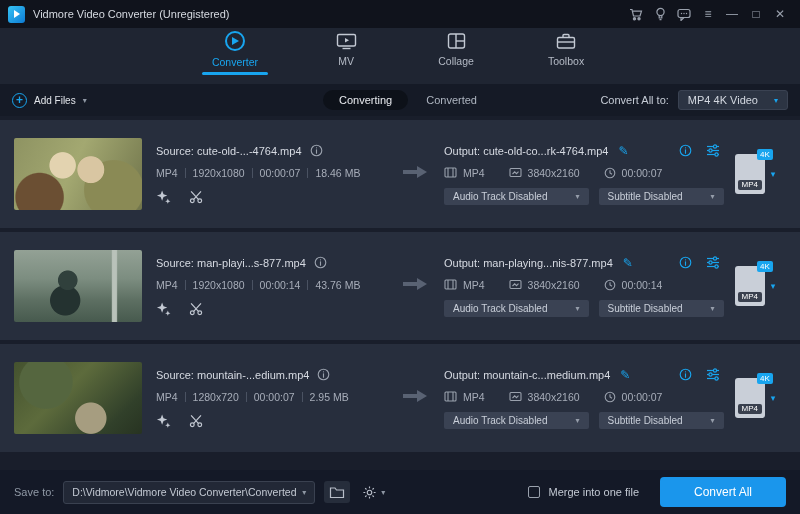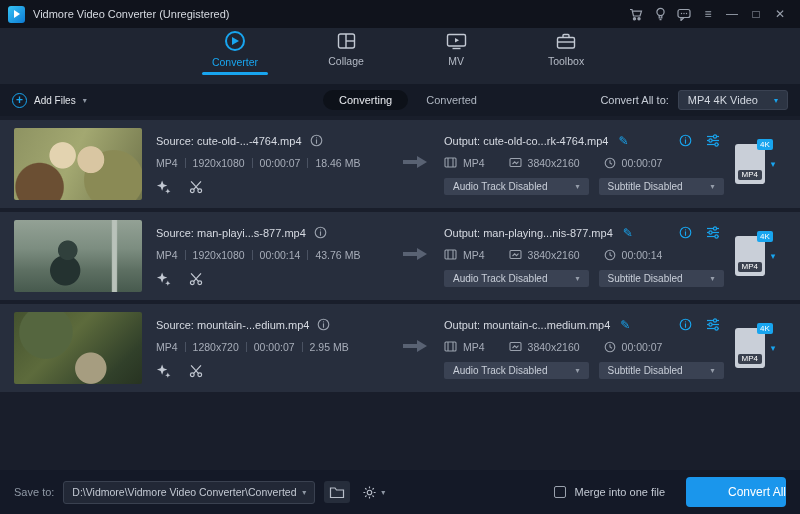--- a/index.html
+++ b/index.html
@@ -37,21 +37,21 @@
   .smallcar { font-size:8px; color:#8e96a3; }
   .modes { position:absolute; left:50%; transform:translateX(-50%); display:flex; align-items:center; gap:18px; }
   .pill { background:#0d1119; border-radius:11px; padding:4px 16px; font-size:11px; color:#e9ebef; }
   .converted { font-size:11px; color:#aeb5c0; }
   .convertto { margin-left:auto; display:flex; align-items:center; gap:9px; font-size:11px; color:#c6ccd6; }
   .fmtdd { background:#2c3443; border:1px solid #3a4252; border-radius:3px; padding:3px 9px; display:flex; align-items:center; gap:16px; font-size:11px; color:#d3d8e0; }
   .fmtdd .bluecar { color:var(--accent,#18a5ef); font-size:8px; }
 
   
   .list { display:flex; flex-direction:column; gap:4px; padding-top:4px; }
-  .row { height:88px; background:#272e3d; display:flex; align-items:center; padding:0 14px; }
+  .row { height:108px; background:#272e3d; display:flex; align-items:center; padding:0 14px; }
   .thumb { width:128px; height:72px; border-radius:2px; flex:none; margin-right:14px; }
   .t1 { background:
         radial-gradient(circle at 20% 82%, #6b4f33 0 20%, transparent 21%),
         radial-gradient(circle at 38% 38%, #e3d3b0 0 14%, transparent 15%),
         radial-gradient(circle at 60% 44%, #d9c6a2 0 15%, transparent 16%),
         radial-gradient(circle at 78% 72%, #8a8a55 0 26%, transparent 27%),
         linear-gradient(115deg, #8e9362 0%, #a3a871 45%, #70744b 100%); }
   .t2 { background:
         radial-gradient(circle at 42% 42%, #30403c 0 11%, transparent 12%),
         radial-gradient(circle at 40% 70%, #243230 0 16%, transparent 17%),
@@ -95,22 +95,22 @@
   
   .bottombar { position:absolute; left:0; right:0; bottom:0; height:44px; background:#141927; display:flex; align-items:center; padding:0 14px; gap:9px; }
   .savelabel { font-size:11px; color:#9099a6; white-space:nowrap; }
   .pathbox { width:252px; height:23px; background:#222836; border:1px solid #3a4150; border-radius:3px; display:flex; align-items:center; padding:0 8px; gap:6px; }
   .pathval { flex:1; font-size:10.5px; color:#c3c9d3; white-space:nowrap; overflow:hidden; }
   .squarebtn { width:26px; height:22px; background:#262d3b; border-radius:3px; display:flex; align-items:center; justify-content:center; }
   .gearbtn { display:flex; align-items:center; gap:4px; padding:0 3px; }
   .bspacer { flex:1; }
   .chk { width:12px; height:12px; border:1px solid #9aa1ad; border-radius:2px; flex:none; }
   .mlabel { font-size:11px; color:#c3c9d3; white-space:nowrap; }
-  .convertbtn { margin-left:12px; width:100px; height:30px; background:var(--button,#1a96ec); border:none; border-radius:4px;
-                color:#fff; font-size:12px; font-family:inherit; cursor:pointer;text-align:right; }
+  .convertbtn { margin-left:12px; width:126px; height:30px; background:var(--button,#1a96ec); border:none; border-radius:4px;
+                color:#fff; font-size:12px; font-family:inherit; cursor:pointer; }
 </style>
 </head>
 <body>
 
 <div class="app">
 
   <div class="titlebar">
     <div class="appicon">
         <span class="tri"></span>
       </div>
@@ -146,37 +146,37 @@
 
   <div class="nav">
     <div class="tab active">
       <span class="tabicon convicon">
           <span class="tri"></span>
         </span>
       <span class="tablabel">Converter</span>
     </div>
     <div class="tab">
       <span class="tabicon">
+        <svg width="21" height="18" viewBox="0 0 21 18" fill="none" stroke="#c3c9d3" stroke-width="1.4">
+          <rect x="1.5" y="2.5" width="18" height="11.5" rx="1.5"></rect>
+            <path d="M6.5 16.5 h8"></path>
+          <path d="M9 6 l4 2.2 -4 2.2 z" fill="#c3c9d3" stroke="none"></path>
+        </svg>
+      </span>
+      <span class="tablabel">MV</span>
+    </div>
+    <div class="tab">
+      <span class="tabicon">
         <svg width="19" height="18" viewBox="0 0 19 17" fill="none" stroke="#c3c9d3" stroke-width="1.4">
           <rect x="1.5" y="1.5" width="16" height="14" rx="2"></rect>
             <line x1="9" y1="1.5" x2="9" y2="15.5"></line>
             <line x1="9" y1="8.5" x2="17.5" y2="8.5"></line>
         </svg>
       </span>
       <span class="tablabel">Collage</span>
-    </div>
-    <div class="tab">
-      <span class="tabicon">
-        <svg width="21" height="18" viewBox="0 0 21 18" fill="none" stroke="#c3c9d3" stroke-width="1.4">
-          <rect x="1.5" y="2.5" width="18" height="11.5" rx="1.5"></rect>
-            <path d="M6.5 16.5 h8"></path>
-          <path d="M9 6 l4 2.2 -4 2.2 z" fill="#c3c9d3" stroke="none"></path>
-        </svg>
-      </span>
-      <span class="tablabel">MV</span>
     </div>
     <div class="tab">
       <span class="tabicon">
         <svg width="20" height="18" viewBox="0 0 20 18" fill="none" stroke="#c3c9d3" stroke-width="1.4">
           <rect x="1.5" y="5.5" width="17" height="10.5" rx="1.5"></rect>
             <path d="M7 5.5 V3.5 a1 1 0 0 1 1-1 h4 a1 1 0 0 1 1 1 V5.5"></path>
             <path d="M1.5 10 h17"></path>
         </svg>
       </span>
       <span class="tablabel">Toolbox</span>

